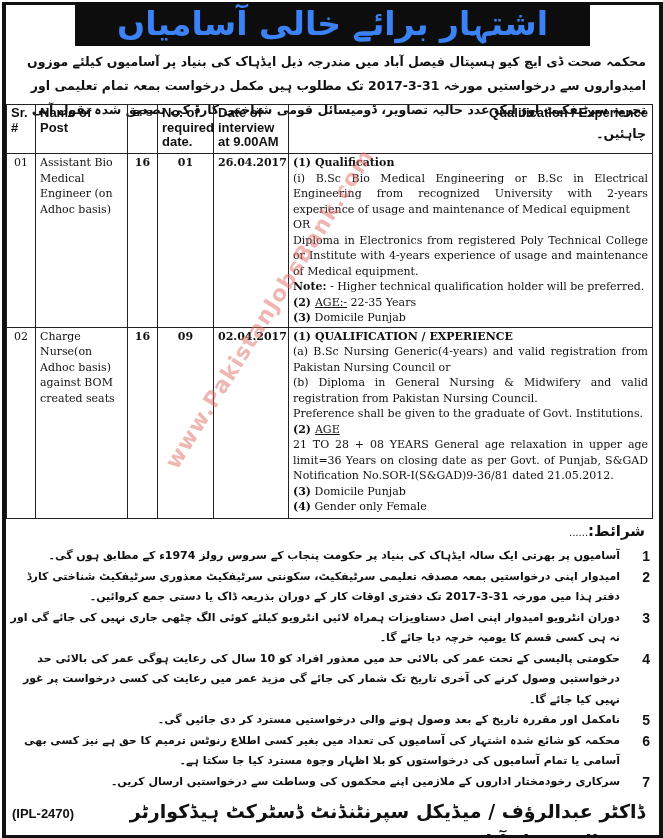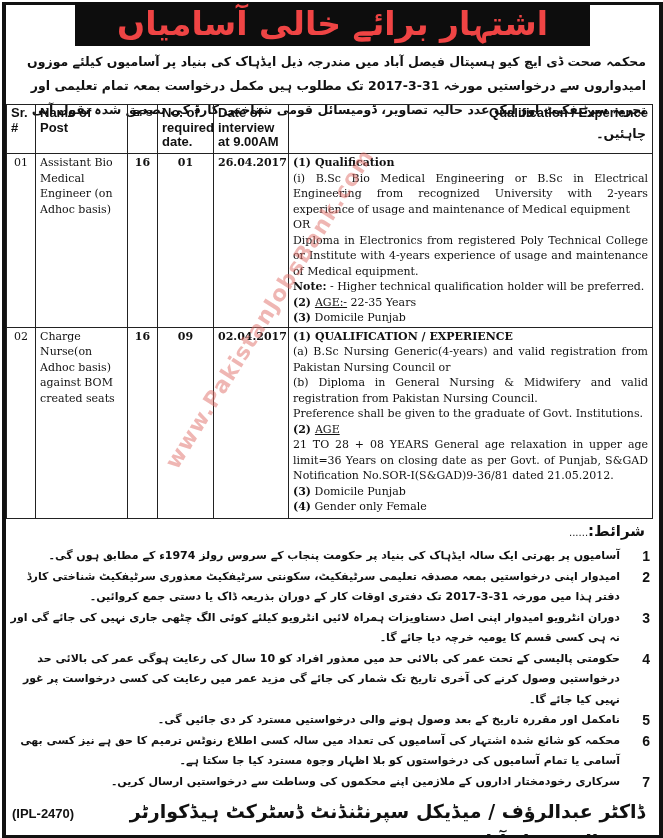--- a/index.html
+++ b/index.html
@@ -3,21 +3,21 @@
 <meta charset="utf-8">
 <style>
   html, body { margin: 0; padding: 0; background: #ffffff; }
   body { width: 663px; height: 838px; overflow: hidden; font-family: "DejaVu Serif", serif; color: #111; }
   .frame {
     position: absolute; left: 2px; top: 2px; width: 653px; height: 830px;
     border: 3px solid #111; border-left-width: 4px; border-right-width: 5px; background: #fff;
   }
   .banner {
     position: absolute; left: 75px; top: 2px; width: 515px; height: 44px;
-    background: #0d0d0d; color: #ef4444; text-align: center;
+    background: #0d0d0d; color: #3b82f6; text-align: center;
     font-family: "DejaVu Sans", sans-serif; font-weight: bold; font-size: 33px; line-height: 44px;
     direction: rtl;
   }
   .intro {
     position: absolute; left: 6px; top: 50px; width: 640px; direction: rtl; text-align: right;
     font-family: "DejaVu Sans", sans-serif; font-size: 12.5px; line-height: 24px; font-weight: bold;
   }
 
   table.jobs {
     position: absolute; left: 6px; top: 104px; width: 646px;
@@ -153,21 +153,21 @@
   <div class="cond">
       <span class="num">4</span>
       <span class="txt">حکومتی پالیسی کے تحت عمر کی بالائی حد میں معذور افراد کو 10 سال کی رعایت ہوگی عمر کی بالائی حد درخواستیں وصول کرنے کی آخری تاریخ تک شمار کی جائے گی مزید عمر میں رعایت کی کسی درخواست پر غور نہیں کیا جائے گا۔</span>
     </div>
   <div class="cond">
       <span class="num">5</span>
       <span class="txt">نامکمل اور مقررہ تاریخ کے بعد وصول ہونے والی درخواستیں مسترد کر دی جائیں گی۔</span>
     </div>
   <div class="cond">
       <span class="num">6</span>
-      <span class="txt">محکمہ کو شائع شدہ اشتہار کی آسامیوں کی تعداد میں سالہ کسی اطلاع رنوٹس ترمیم کا حق ہے نیز کسی بھی آسامی یا تمام آسامیوں کی درخواستوں کو بلا اظہار وجوہ مسترد کیا جا سکتا ہے۔</span>
+      <span class="txt">محکمہ کو شائع شدہ اشتہار کی آسامیوں کی تعداد میں بغیر کسی اطلاع رنوٹس ترمیم کا حق ہے نیز کسی بھی آسامی یا تمام آسامیوں کی درخواستوں کو بلا اظہار وجوہ مسترد کیا جا سکتا ہے۔</span>
     </div>
   <div class="cond">
       <span class="num">7</span>
       <span class="txt">سرکاری رخودمختار اداروں کے ملازمین اپنے محکموں کی وساطت سے درخواستیں ارسال کریں۔</span>
     </div>
 </div>
 
 <div class="footer-sign">ڈاکٹر عبدالرؤف / میڈیکل سپرنٹنڈنٹ ڈسٹرکٹ ہیڈکوارٹر ہسپتال فیصل آباد</div>
 <div class="footer-ref">(IPL-2470)</div>
 

